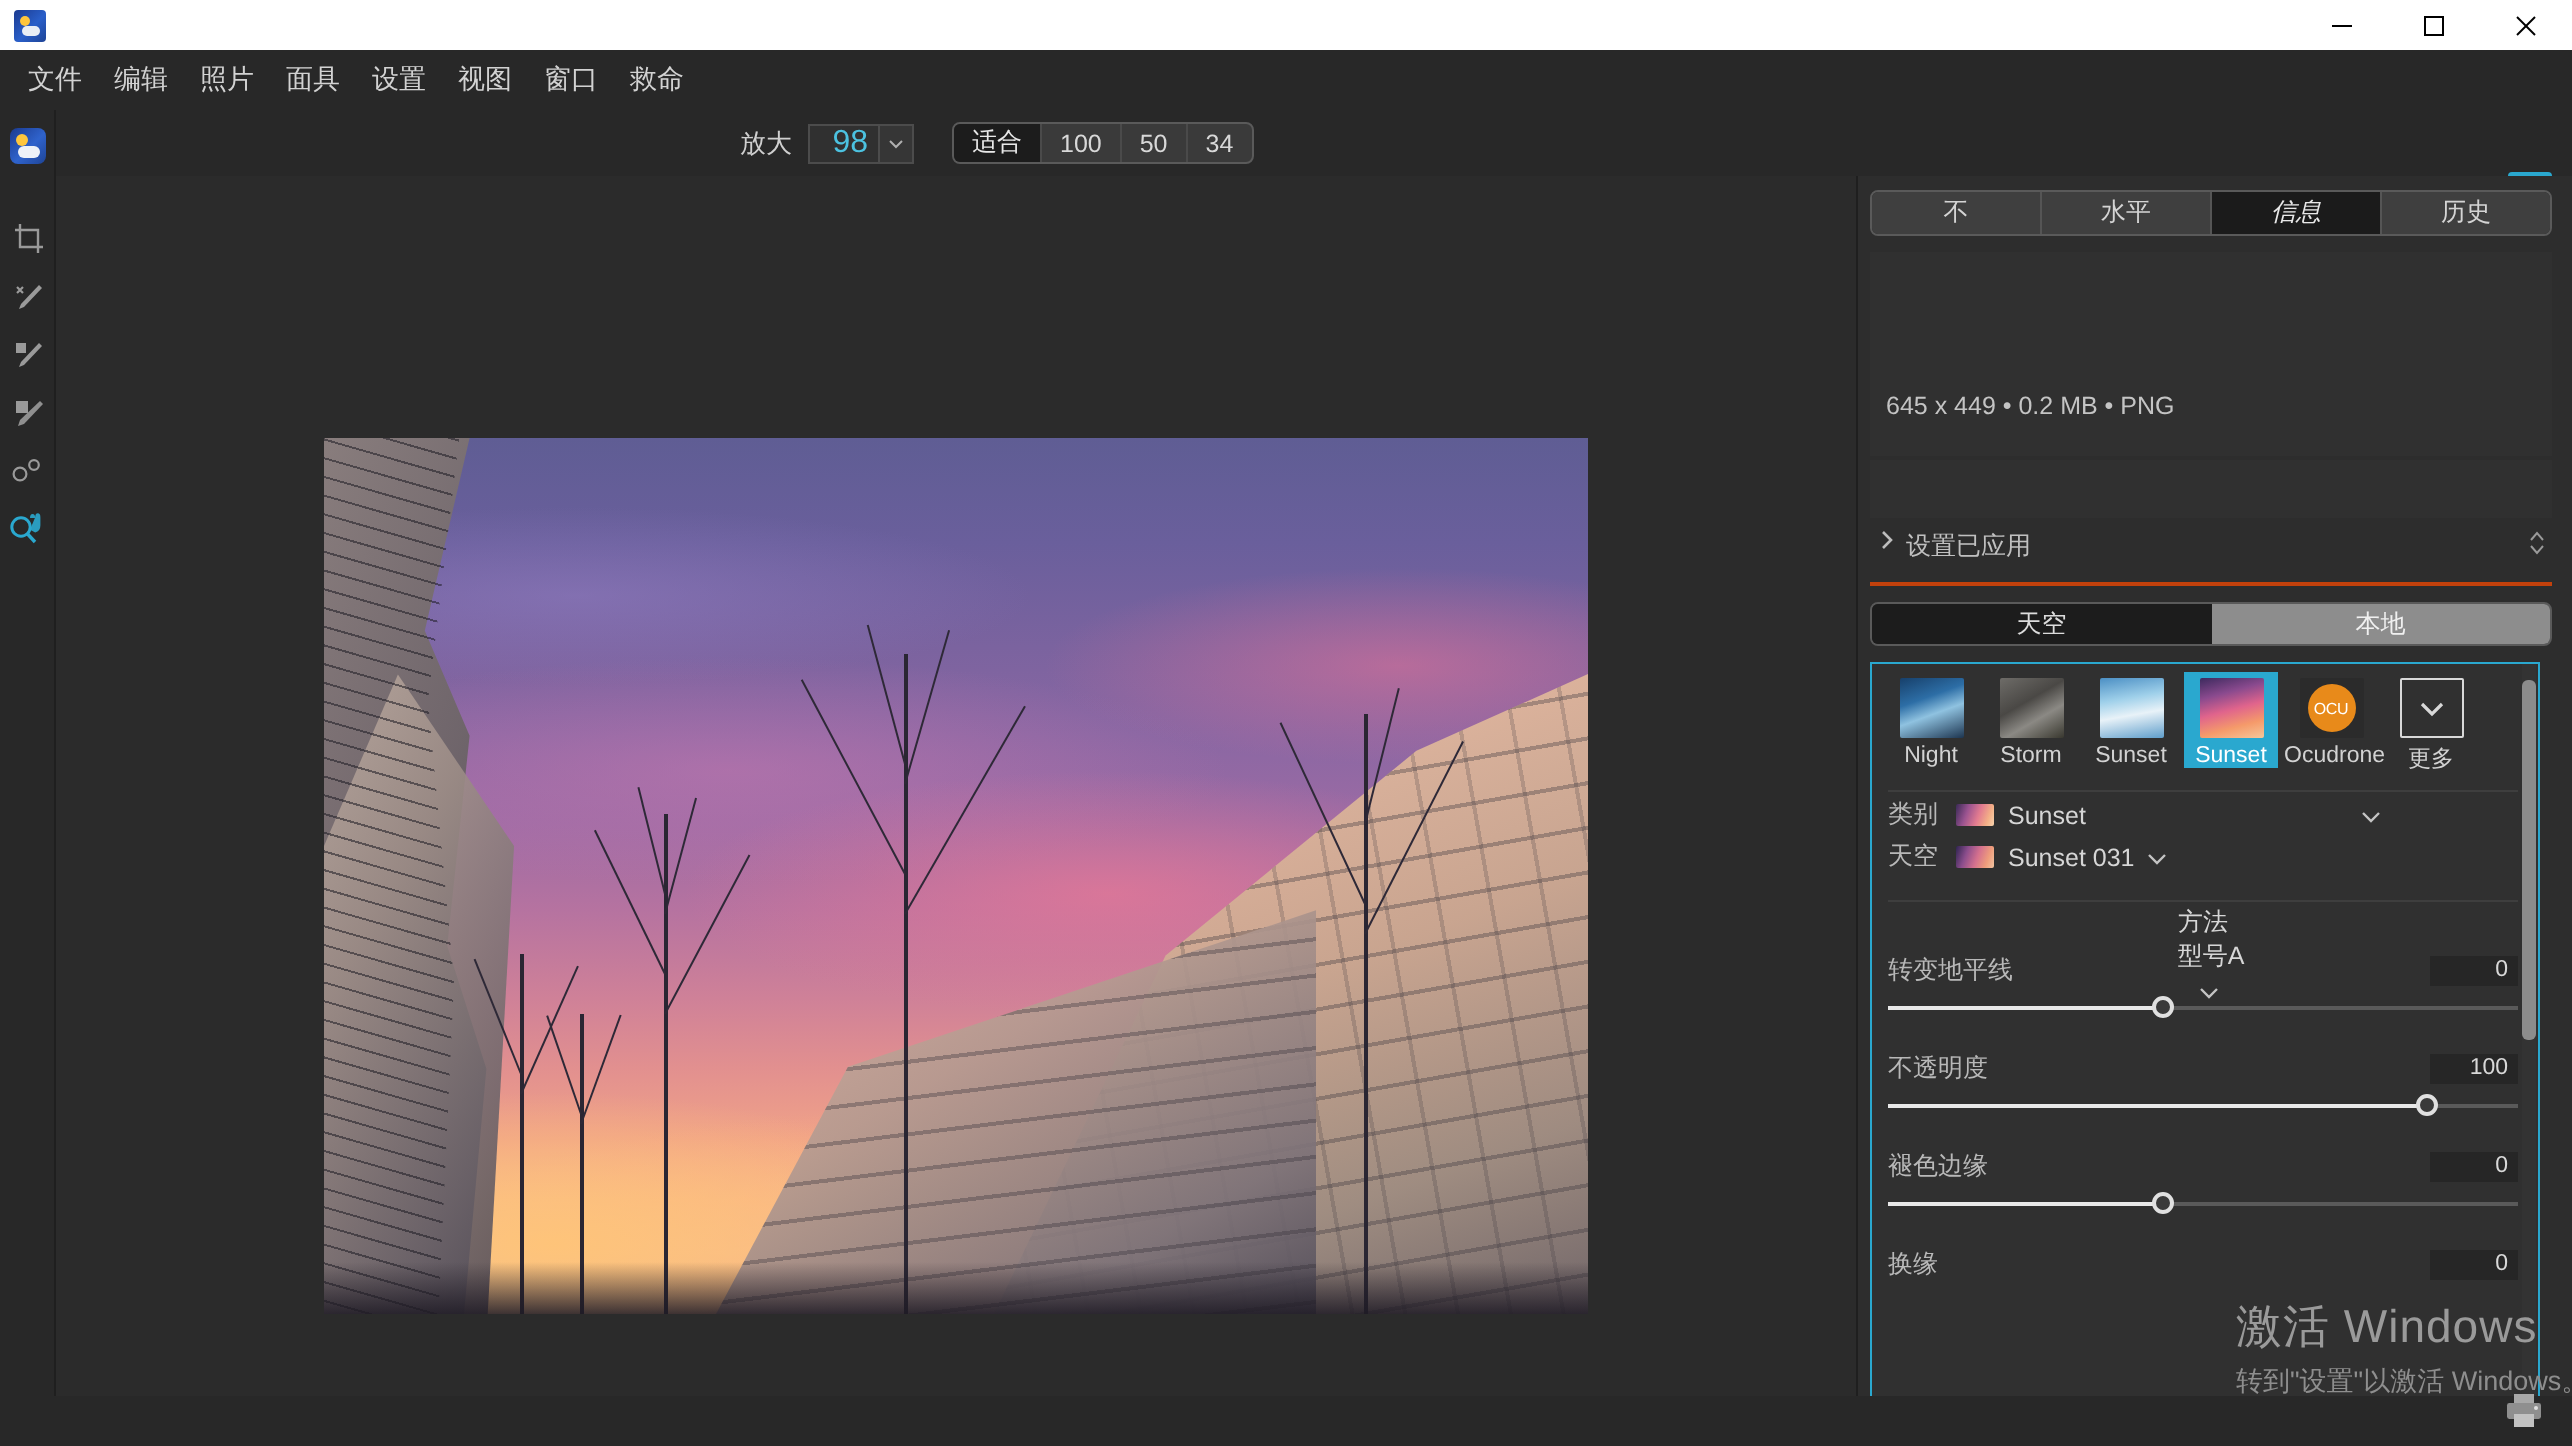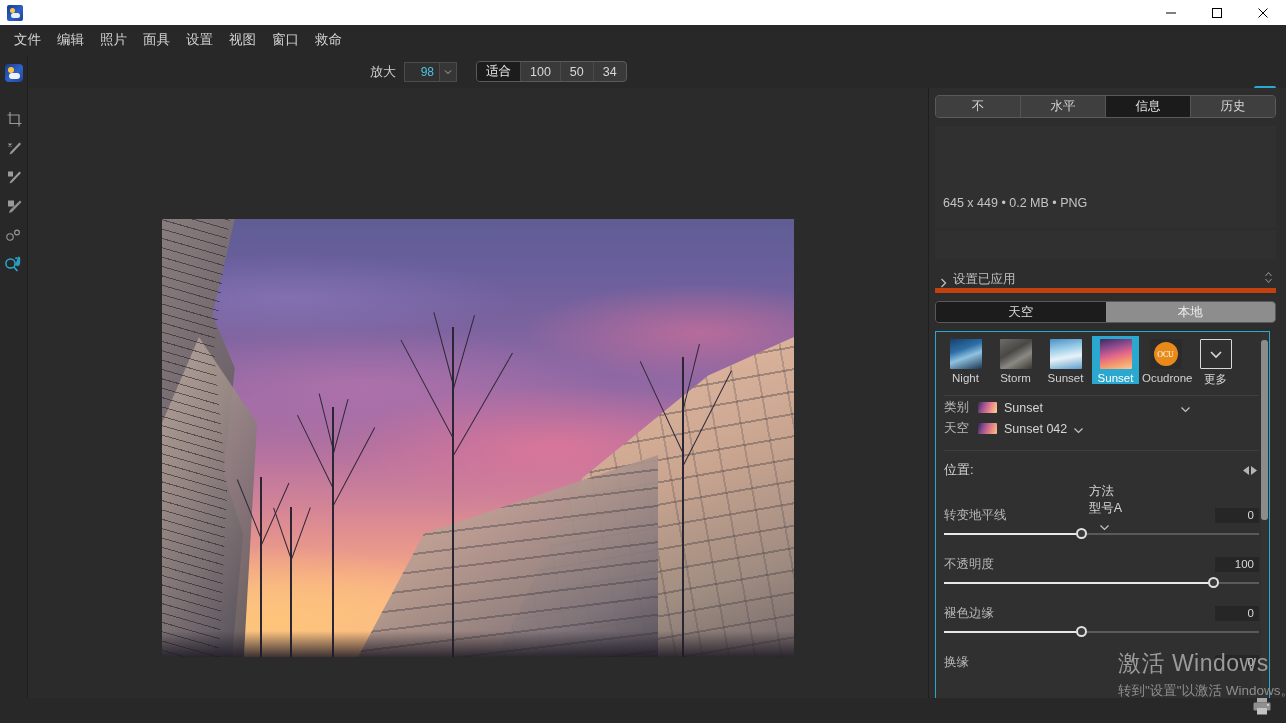--- a/index.html
+++ b/index.html
@@ -84,21 +84,21 @@
     position: absolute; left: 28px; top: 55px; width: 900px; height: 33px;
     background: #282828; display: flex; align-items: center;
   }
   .zoom-label { font-size: 13px; color: #cfcfcf; margin-left: 342px; }
   .zoom-box {
     margin-left: 8px; display: flex; align-items: center;
     border: 1px solid #4c4c4c; height: 20px; background: #303030;
   }
   .zoom-val {
     width: 34px; text-align: right; padding-right: 5px;
-    font-size: 12px; color: #4cc2e0;
+    font-size: 16px; color: #4cc2e0;
   }
   .zoom-caret {
     width: 17px; height: 18px; border-left: 1px solid #4c4c4c;
     display: flex; align-items: center; justify-content: center;
     background: #363636;
   }
   .fitgroup {
     margin-left: 19px; display: flex; align-items: center;
     border: 1px solid #5a5a5a; border-radius: 4px; overflow: hidden;
     height: 21px; background: #3a3a3a;
@@ -201,35 +201,35 @@
   .seg {
     display: flex; margin: 7px 10px 0 6px; border-radius: 4px;
     overflow: hidden; border: 1px solid #5a5a5a; height: 23px;
   }
   .seg-btn {
     flex: 1; display: flex; align-items: center; justify-content: center;
     font-size: 12.5px; color: #d4d4d4; background: #3f3f3f;
     border-right: 1px solid #555;
   }
   .seg-btn:last-child { border-right: none; }
-  .seg-btn.active { background: #1b1b1b; color: #e9e9e9; }
+  .seg-btn.active { background: #1b1b1b; color: #e9e9e9; font-style: italic; }
 
   .info-box {
     margin: 8px 10px 0 6px; height: 102px; background: #303030;
     position: relative;
   }
   .info-text {
     position: absolute; left: 8px; top: 70px; font-size: 12.5px; color: #c4c4c4;
   }
   .info-box2 {
     margin: 2px 10px 0 6px; height: 29px; background: #303030;
   }
   .applied-row {
-    margin: 6px 10px 0 6px; height: 28px; display: flex; align-items: flex-end;
-    border-bottom: 5px solid #c2410c;
+    margin: 6px 10px 0 6px; height: 28px; display: flex; align-items: flex-start;
+    border-bottom: 2px solid #c2410c;
   }
   .chev-right {
     width: 16px; display: flex; align-items: center; justify-content: center;
   }
   .applied-label { font-size: 12.5px; color: #c0c0c0; margin-left: 2px; }
   .applied-updown { margin-left: auto; margin-right: 3px; }
 
   .seg2 {
     display: flex; margin: 8px 10px 0 6px; border-radius: 4px;
     overflow: hidden; border: 1px solid #5a5a5a; height: 22px;
@@ -257,21 +257,21 @@
   }
   .mod-title { font-size: 14.5px; color: #e4e4e4; margin-left: 10px; }
   .mod-reset { margin-left: auto; }
 
   .presets {
     display: flex; align-items: flex-start; padding: 4px 4px 0 6px; gap: 3px;
   }
   .preset { width: 47px; text-align: center; padding-top: 3px; }
   .preset.sel { background: #2aa8cf; }
   .preset .pthumb {
-    width: 32px; height: 30px; margin: 0 auto; border-radius: 1px; font-family: Liberation Serif, serif;
+    width: 32px; height: 30px; margin: 0 auto; border-radius: 1px;
   }
   .preset .plabel {
     font-size: 11.5px; color: #d2d2d2; margin-top: 3px; display: block;
     white-space: nowrap;
   }
   .preset.sel .plabel { color: #ffffff; }
   .pt-night { background: linear-gradient(160deg,#17406b 0%,#2d6ea6 35%,#8fc2e0 58%,#1d3550 100%); }
   .pt-storm { background: linear-gradient(150deg,#6e6c68 0%,#4a4845 40%,#8b8984 65%,#39382f 100%); }
   .pt-clouds { background: linear-gradient(170deg,#4b8fc4 0%,#9fd0ea 35%,#e8f2f8 60%,#5f9ecb 100%); }
   .pt-sunset { background: linear-gradient(165deg,#3c2a5e 0%,#8a4a8e 28%,#e0648c 52%,#f59a6a 76%,#f7c79a 100%); }
@@ -583,39 +583,30 @@
       <span class="caret-right" style="margin-right:68px;">
         <svg width="11" height="7" viewBox="0 0 11 7">
             <path d="M1.5 1.5 L5.5 5.5 L9.5 1.5" fill="none" stroke="#c4c4c4" stroke-width="1.2"></path>
           </svg>
       </span>
     </div>
 
     <div class="row" style="height:19px;margin-top:2px;">
       <span class="lbl">天空</span>
       <span class="swatch sw-sunset2"></span>
-      <span class="val-text">Sunset 042</span>
+      <span class="val-text">Sunset 031</span>
       <span style="margin-left:6px;">
         <svg width="11" height="7" viewBox="0 0 11 7">
             <path d="M1.5 1.5 L5.5 5.5 L9.5 1.5" fill="none" stroke="#c4c4c4" stroke-width="1.2"></path>
           </svg>
       </span>
     </div>
 
     <div class="hr" style="margin-top:12px;"></div>
 
-    <div class="row" style="margin-top:8px;">
-      <span class="row-title">位置:</span>
-      <span class="arrows">
-        <svg width="18" height="11" viewBox="0 0 18 11">
-          <path d="M8 1 L8 10 L2 5.5 Z" fill="#b4b4b4"></path>
-          <path d="M10 1 L10 10 L16 5.5 Z" fill="#b4b4b4"></path>
-        </svg>
-      </span>
-    </div>
 
     <div class="row" style="height:19px;margin-top:2px;flex-direction:column;">
       <span class="val-text">方法</span>
       <span class="val-text" style="margin-left:8px;">型号A</span>
       <span style="margin-left:6px;">
         <svg width="11" height="7" viewBox="0 0 11 7">
             <path d="M1.5 1.5 L5.5 5.5 L9.5 1.5" fill="none" stroke="#c4c4c4" stroke-width="1.2"></path>
           </svg>
       </span>
     </div>

